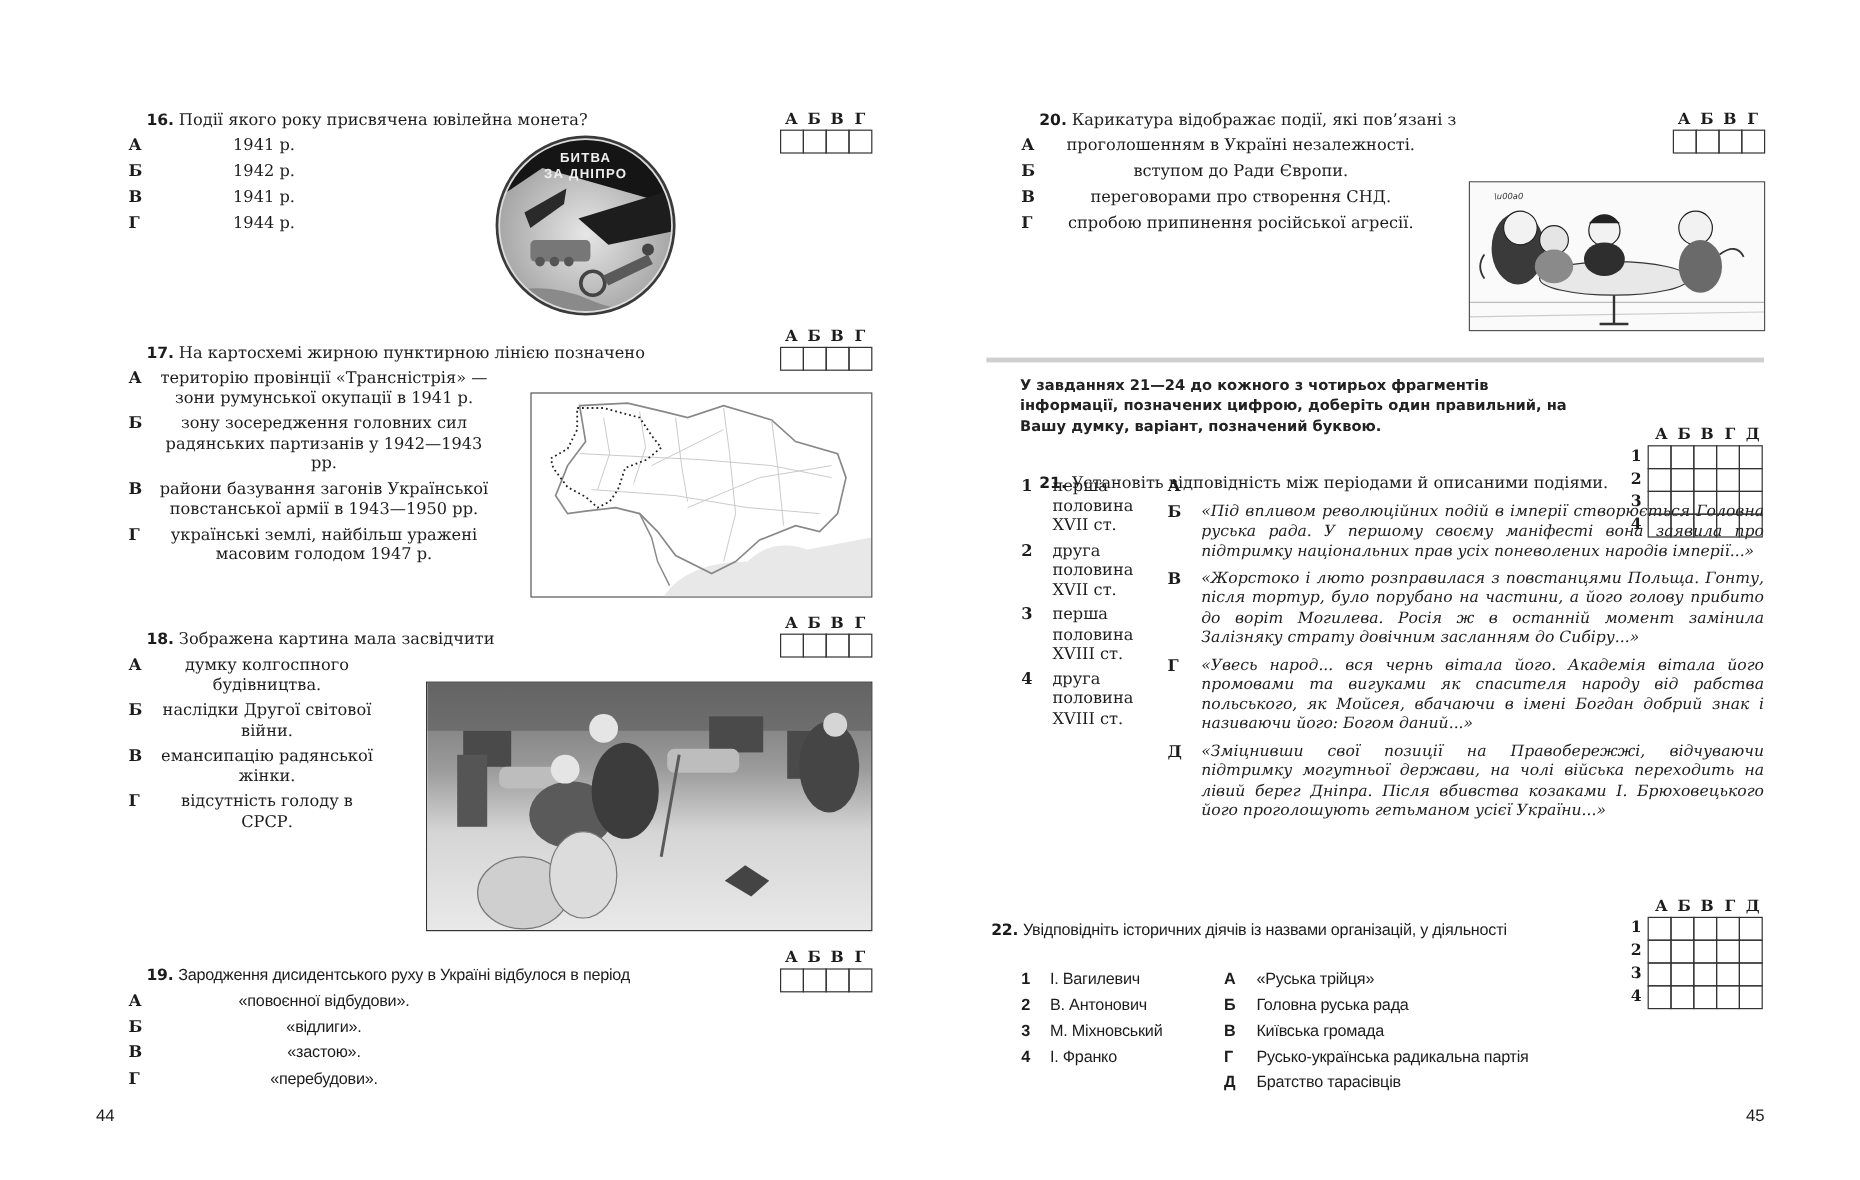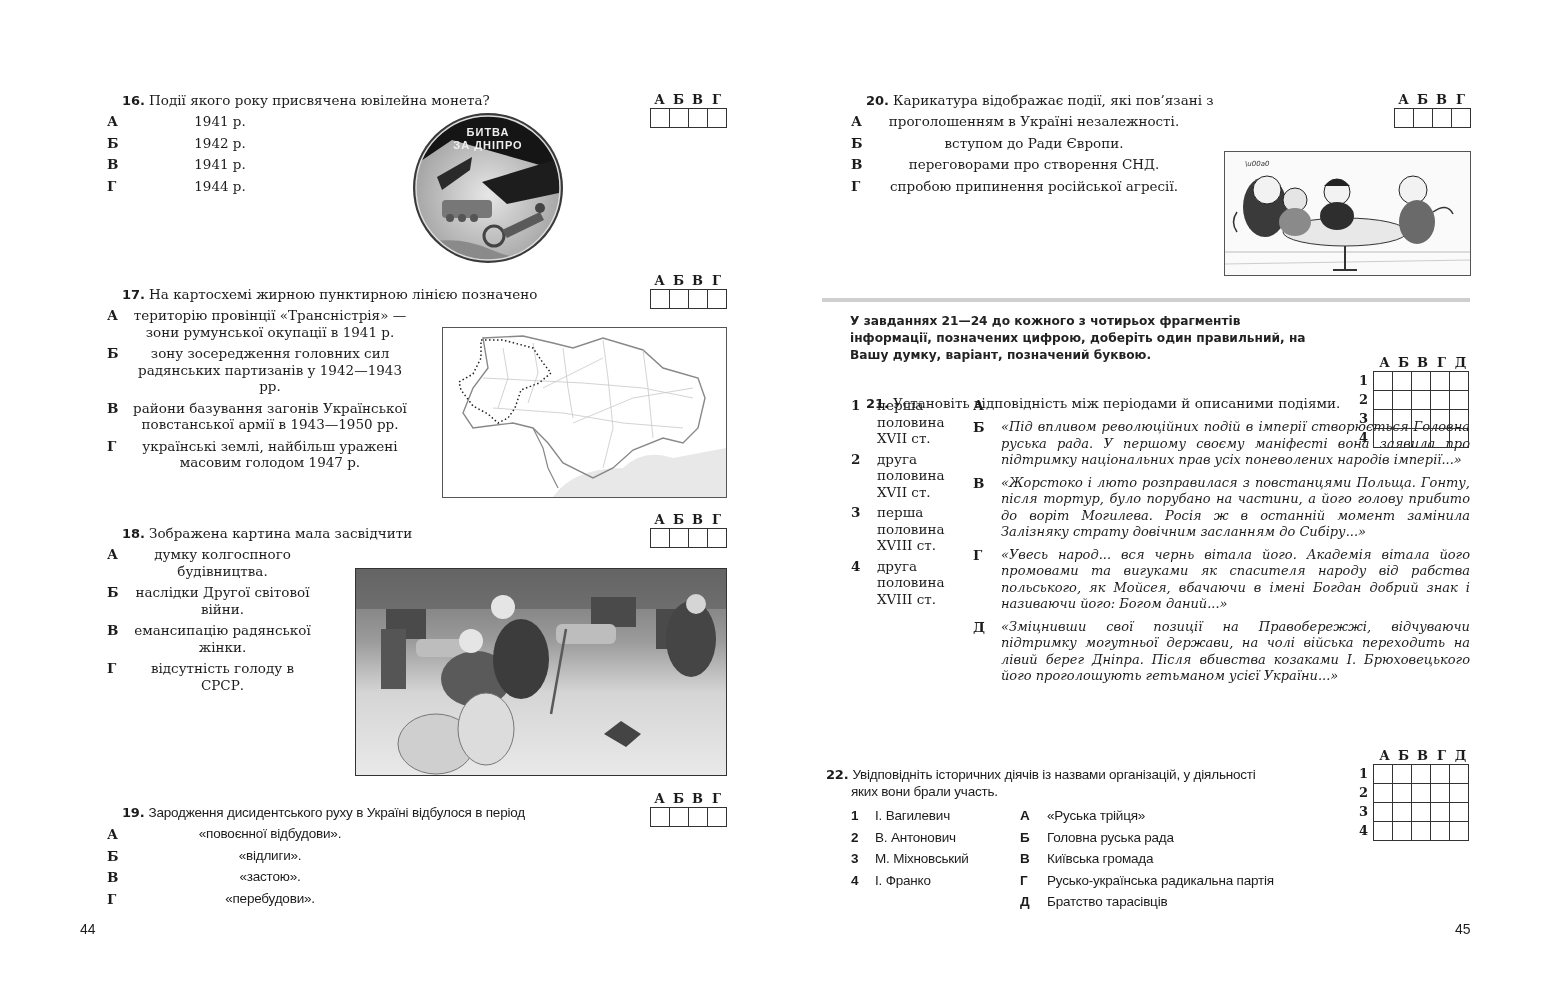--- a/index.html
+++ b/index.html
@@ -443,21 +443,20 @@
       <div class="cell"></div>
       <div class="cell" style="margin-left:-1px"></div>
       <div class="cell" style="margin-left:-1px"></div>
       <div class="cell" style="margin-left:-1px"></div>
       <div class="cell" style="margin-left:-1px"></div>
     </div>
 </div>
 
 <div class="abs sans" style="left:826px; top:766px; font-size:13.5px; line-height:17px; letter-spacing:-0.2px; width:490px;">
   <div style="white-space:nowrap;"><span class="qnum">22.</span><span>Увідповідніть історичних діячів із назвами організацій, у діяльності</span></div>
-  <div style="padding-left:25px;">яких вони брали участь.</div>
 </div>
 
 <div class="abs sans" style="left:851px; top:805px; font-size:13.5px; line-height:21.5px; letter-spacing:-0.2px;">
   <div style="display:flex;">
       <span style="width:24px; font-weight:bold;">1</span>
       <span>І. Вагилевич</span>
     </div>
   <div style="display:flex;">
       <span style="width:24px; font-weight:bold;">2</span>
       <span>В. Антонович</span>

